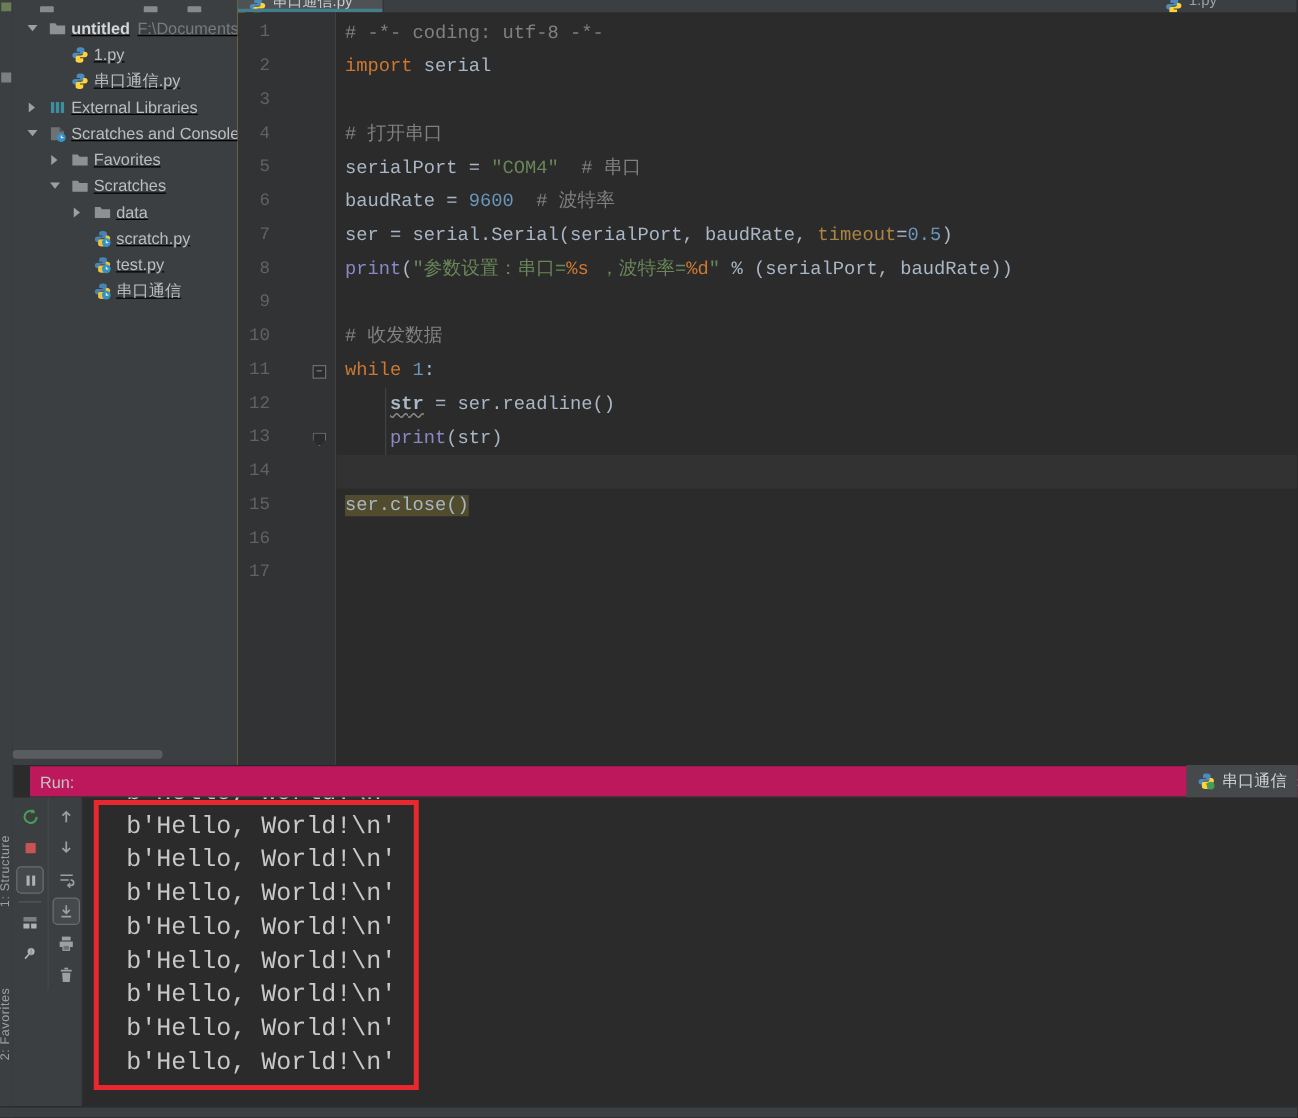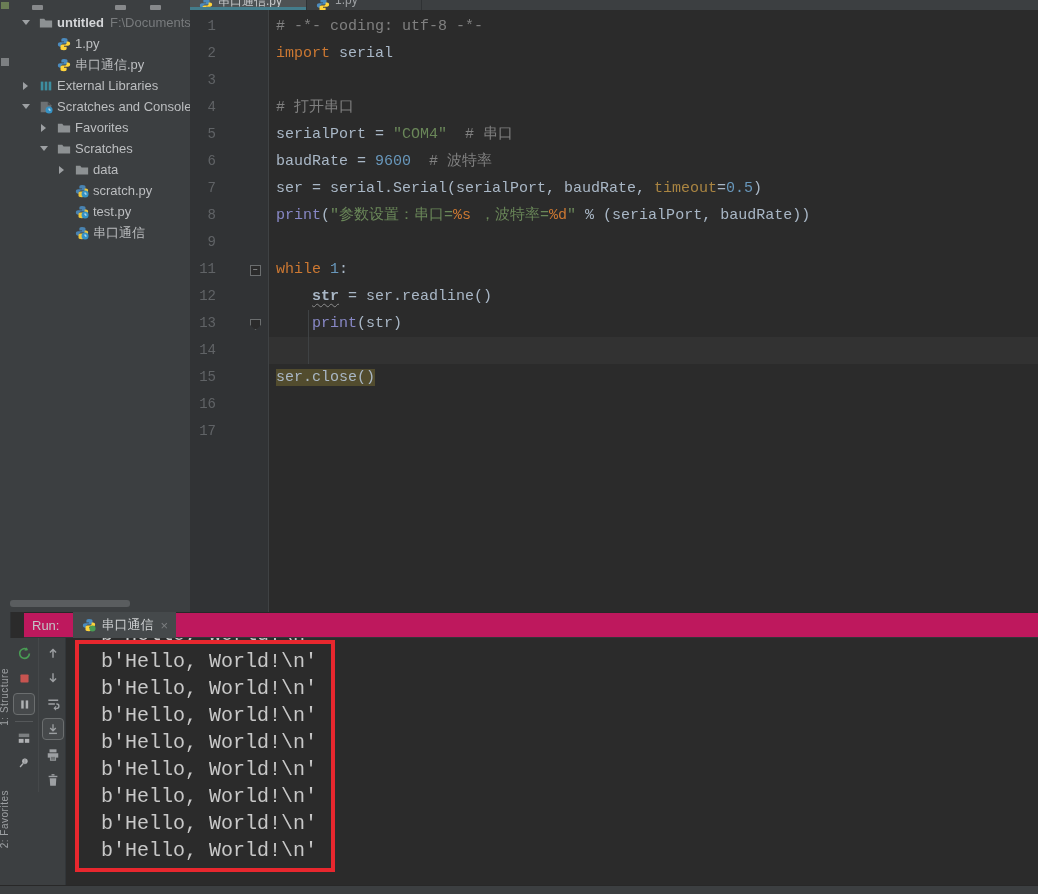--- a/index.html
+++ b/index.html
@@ -1,25 +1,25 @@
 <!DOCTYPE html>
 <html><head>
 <meta charset="utf-8">
 <style>
   html,body{margin:0;padding:0;background:#2b2b2b;}
   body{position:relative;width:1038px;height:894px;overflow:hidden;
        font-family:"Liberation Sans",sans-serif;-webkit-font-smoothing:antialiased;}
-  .abs{position:absolute;}
+  .abs{position:absolute;justify-content:space-between;}
   
   #stripe{left:0;top:0;width:10px;height:894px;background:#3c3f41;border-right:1px solid #2f3234;}
   .vlabel{position:absolute;left:-1px;writing-mode:vertical-rl;transform:rotate(180deg);
           color:#9da0a3;font-size:10px;letter-spacing:.5px;white-space:nowrap;}
   .stripe-bit{position:absolute;background:#7d8082;}
   
-  #project{left:10px;top:0;width:180px;height:612px;background:#3c3f41;border-right:6px solid #fde047;overflow:hidden;}
+  #project{left:10px;top:0;width:180px;height:612px;background:#3c3f41;border-right:6px solid #fde047;overflow:hidden;text-decoration:underline;}
   #ptoolbar{position:relative;height:10px;overflow:hidden;}
   .ptool-sliver{position:absolute;bottom:0;width:11px;height:5px;background:#87898b;border-radius:1px;}
   .tree{padding-top:2px;}
   .trow{display:flex;align-items:center;height:21px;white-space:nowrap;overflow:hidden;
         color:#bcbec0;font-size:13px;cursor:default;}
   .trow .name{margin-left:4px;}
   .trow .name.bold{font-weight:bold;color:#d4d6d8;}
   .trow .suffix{margin-left:6px;color:#787b7d;}
   .chev{width:18px;flex:none;display:flex;align-items:center;}
   .chev.down::before{content:'';margin-left:2px;border-left:4px solid transparent;
@@ -273,20 +273,25 @@
         <span class="lnum">8</span>
         <span class="fold"></span>
         <span class="ctext"><span class="builtin">print</span><span class="pl">(</span><span class="str">"参数设置：串口=</span><span class="fmt">%s</span><span class="str"> ，波特率=</span><span class="fmt">%d</span><span class="str">"</span><span class="pl"> % (serialPort, baudRate))</span></span>
       </div>
       <div class="crow">
         <span class="lnum">9</span>
         <span class="fold"></span>
         <span class="ctext"></span>
       </div>
       <div class="crow">
+        <span class="lnum">10</span>
+        <span class="fold"></span>
+        <span class="ctext"><span class="cm"># 收发数据</span></span>
+      </div>
+      <div class="crow">
         <span class="lnum">11</span>
         <span class="fold">
           <span class="fm">−</span>
         </span>
         <span class="ctext"><span class="kw">while </span><span class="num">1</span><span class="pl">:</span></span>
       </div>
       <div class="crow">
         <span class="lnum">12</span>
         <span class="fold"></span>
         <span class="ctext"><span class="pl">    </span><span class="warn">str</span><span class="pl"> = ser.readline()</span></span>

